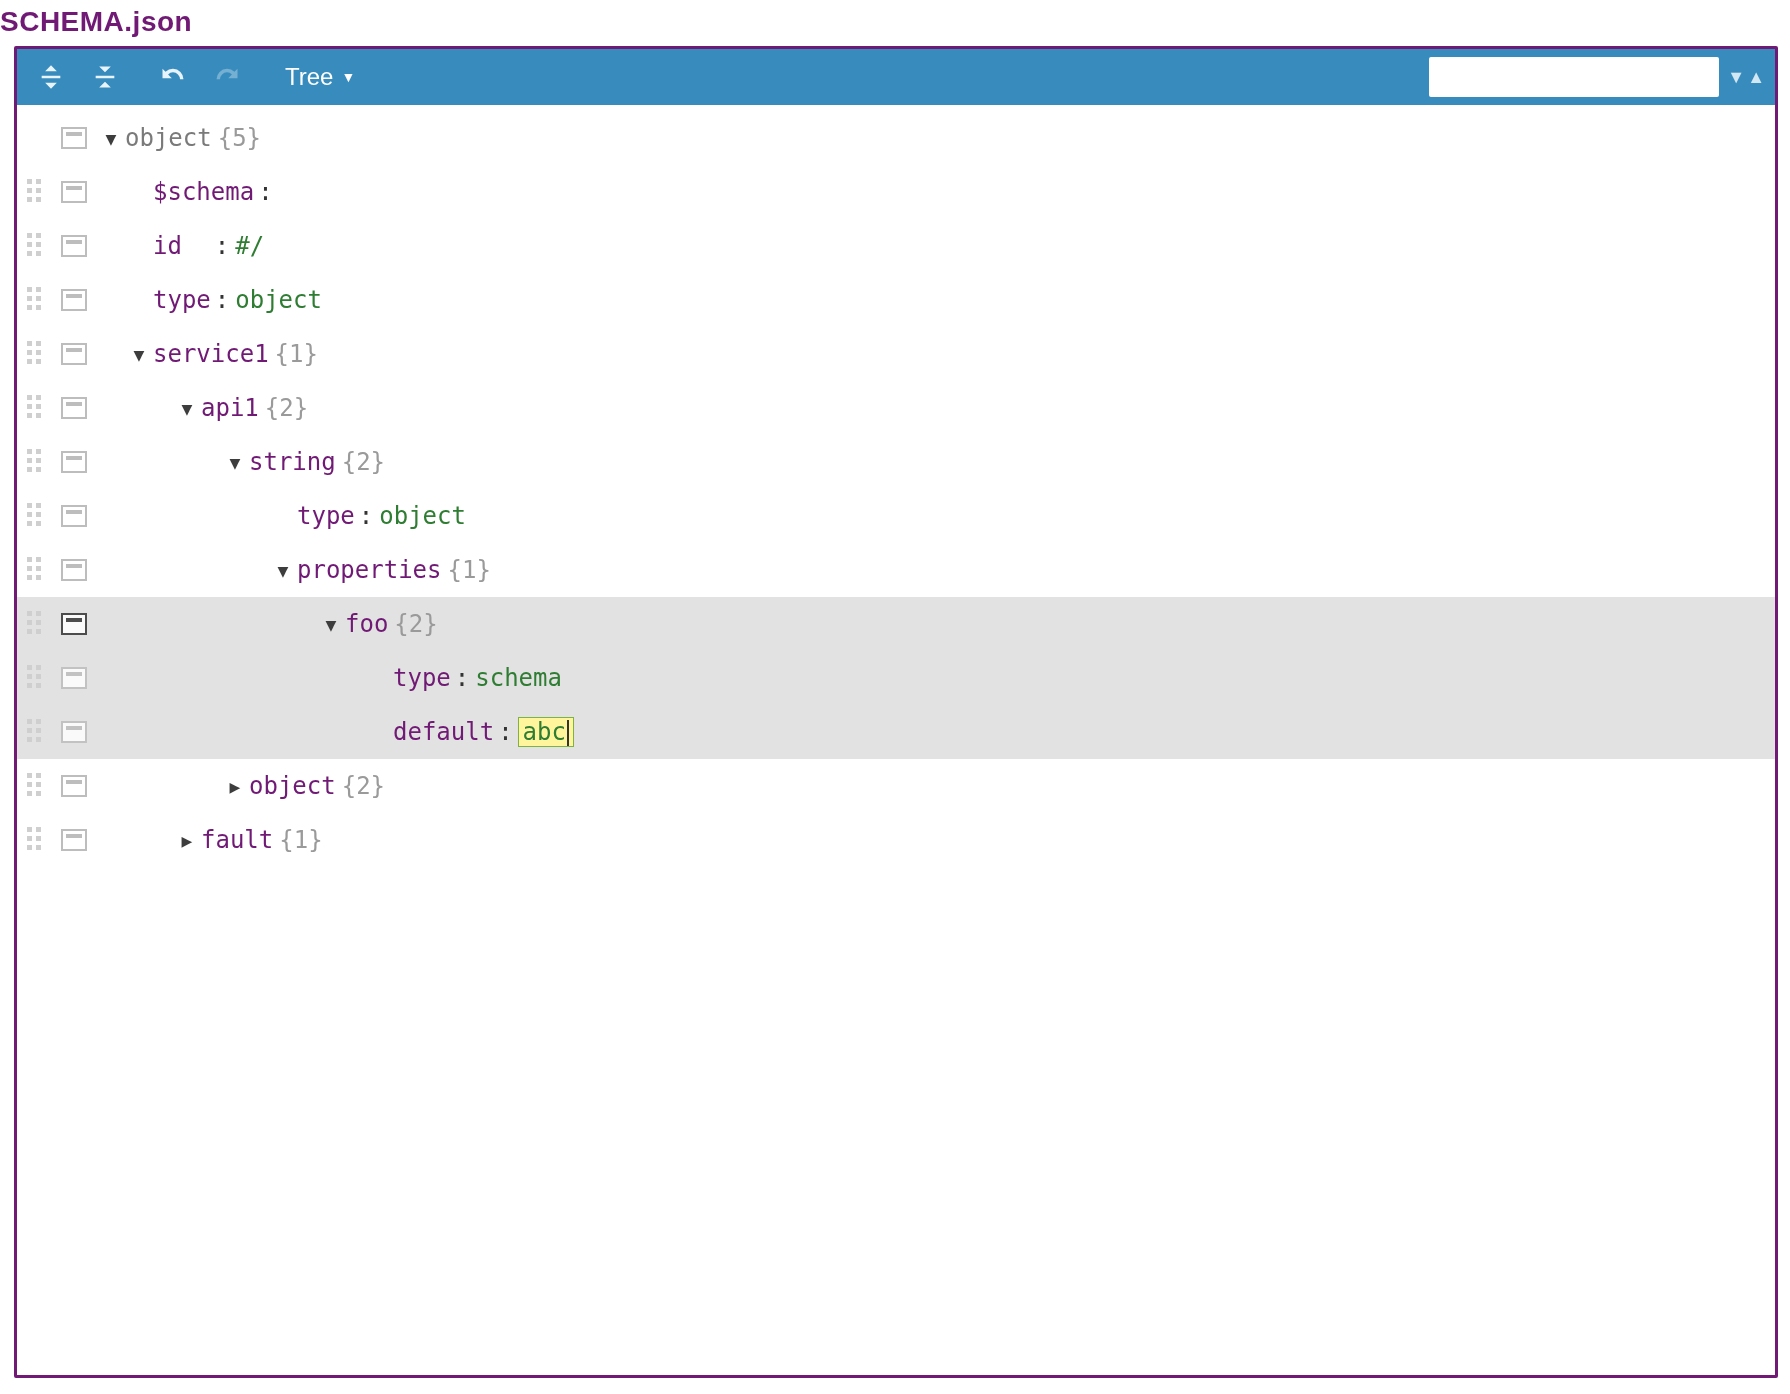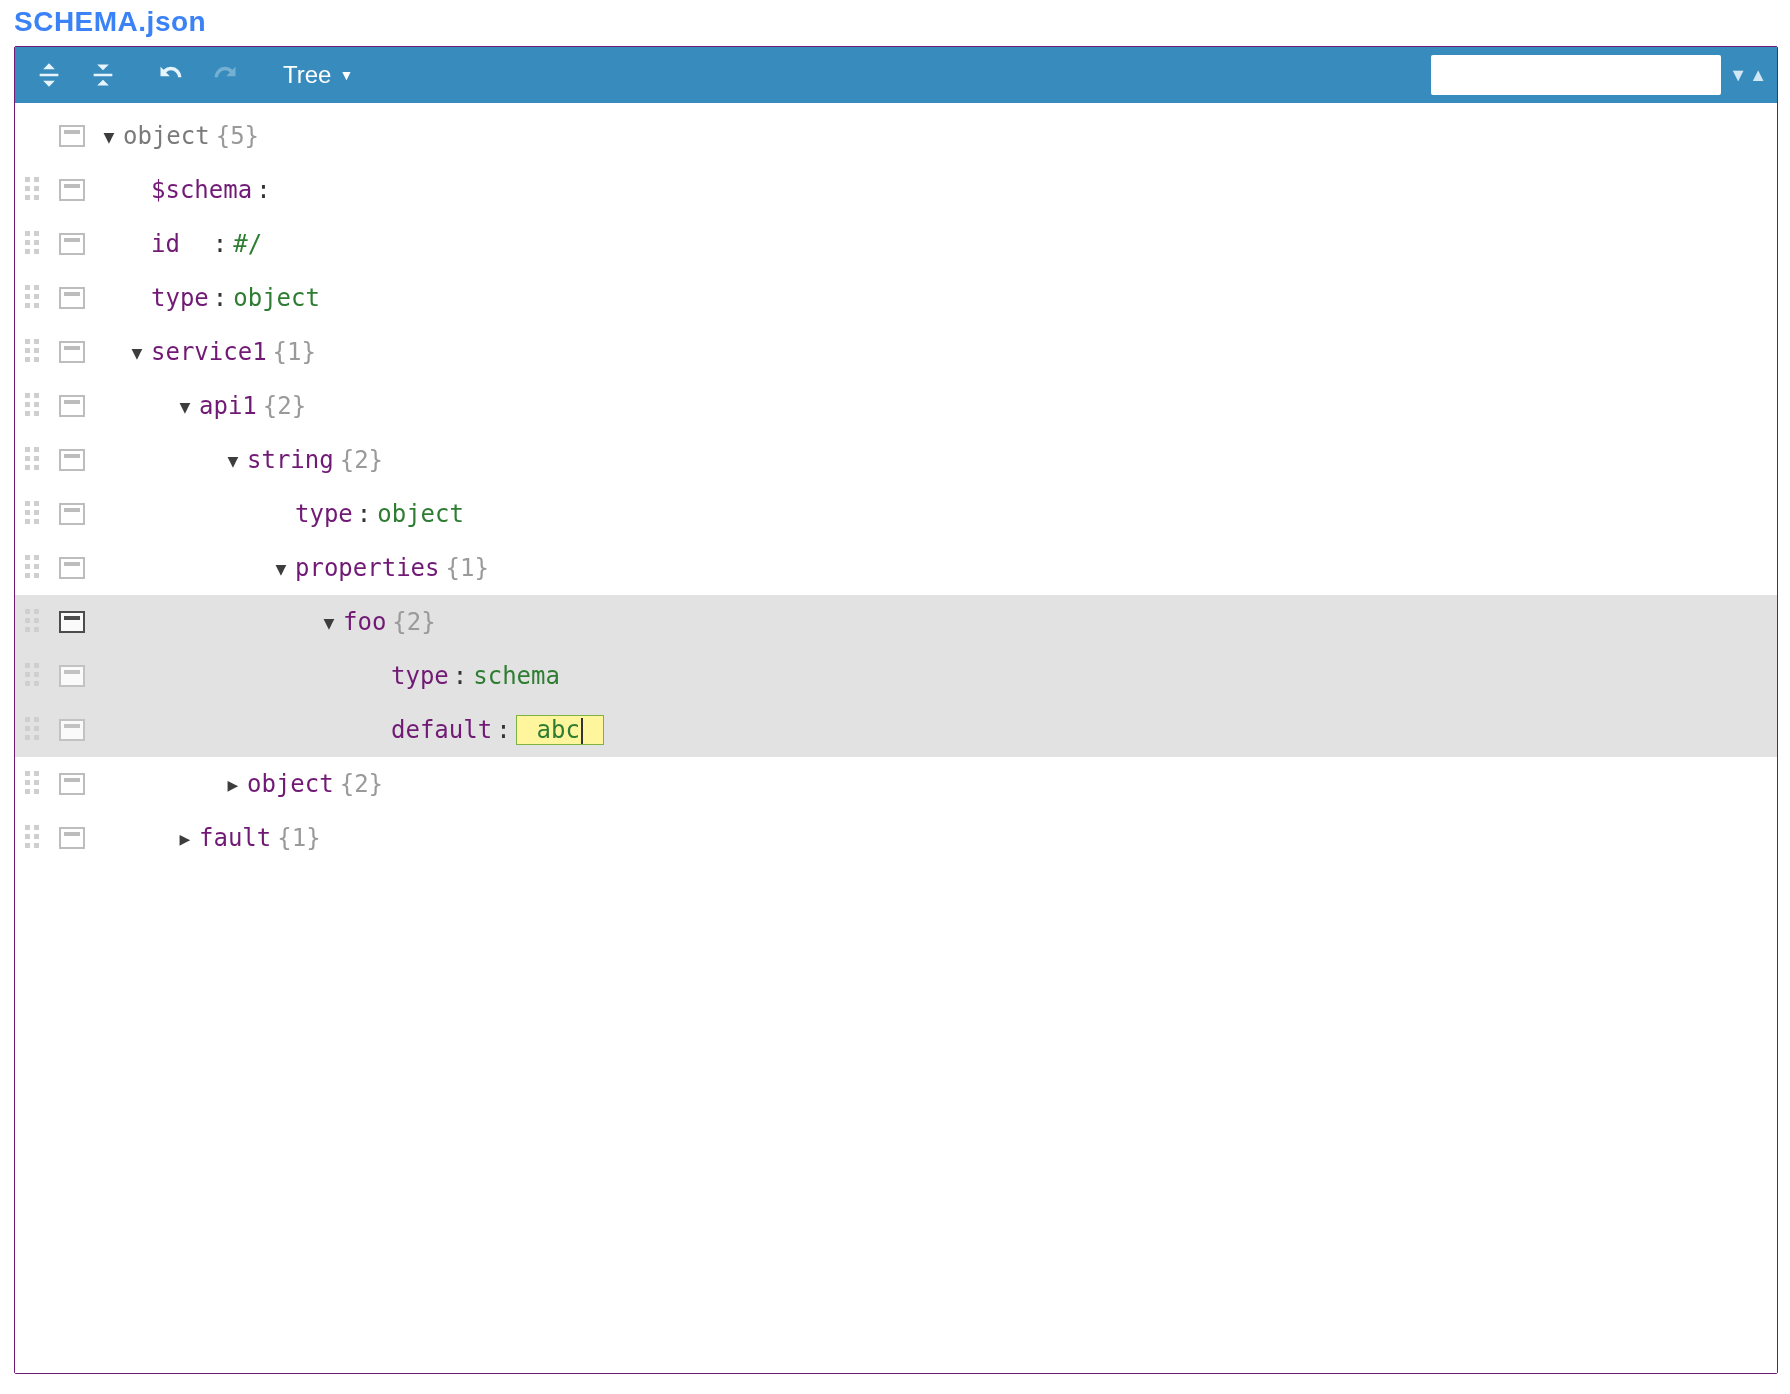--- a/index.html
+++ b/index.html
@@ -1,18 +1,18 @@
 <!DOCTYPE html>
 <html><head>
 <meta charset="utf-8">
 <style>
   * { box-sizing: border-box; margin: 0; padding: 0; }
   html, body { width: 1790px; height: 1394px; font-family: Arial, Helvetica, sans-serif; background:#fff; }
-  .title { font-size: 28px; font-weight: bold; color:#3b82f6; padding: 6px 0 8px 14px; letter-spacing:0.5px; }
-  .editor-frame { border: 1px solid #701a75; width: 1764px; margin-left: 14px; border-radius:2px; }
+  .title { font-size: 28px; font-weight: bold; color:#701a75; padding: 6px 0 8px 0; letter-spacing:0.5px; }
+  .editor-frame { border: 3px solid #701a75; width: 1764px; margin-left: 14px; border-radius:2px; }
   .toolbar {
     background:#378bbd; height:56px; display:flex; align-items:center; padding:0 10px; gap:6px;
   }
   .tb-btn {
     width:48px; height:44px; display:flex; align-items:center; justify-content:center;
     color:#e8f4fb; cursor:pointer; border-radius:3px;
   }
   .tb-btn svg { width:28px; height:28px; }
   .tb-btn.disabled { opacity:0.35; cursor:default; }
   .sep { width:8px; }
@@ -44,21 +44,21 @@
   .menu-box.dark::before{background:#333;}
   .caret{ width:28px; display:inline-flex; justify-content:center; color:#3d3d3d; font-size:18px; cursor:pointer; user-select:none;}
   .caret.spacer{visibility:hidden;}
   .indent{display:inline-block;}
   .key{color:#701a75;}
   .key.root{color:#7a7a7a;}
   .count{color:#9a9a9a; margin-left:6px;}
   .colon{color:#333; margin:0 6px 0 4px;}
   .strval{color:#2e7d32;}
   .linkval{color:#2e7d32; text-decoration:underline;}
-  .editcell{background:#fff59d; outline:1px solid #7cb342; padding:0 20px; display:inline-flex; align-items:flex-end; position:relative;}
+  .editcell{background:#fff59d; outline:1px solid #7cb342; padding:0 4px; display:inline-flex; align-items:flex-end; position:relative;}
   .cursor{display:inline-block;width:2px;height:26px;background:#333;margin-left:1px;}
   .row.hl{background:#e2e2e2;}
   .row.hl .menu-box{opacity:.85;}
 </style>
 </head>
 <body>
 
 <div class="title">SCHEMA.json</div>
 
 <div class="editor-frame">

